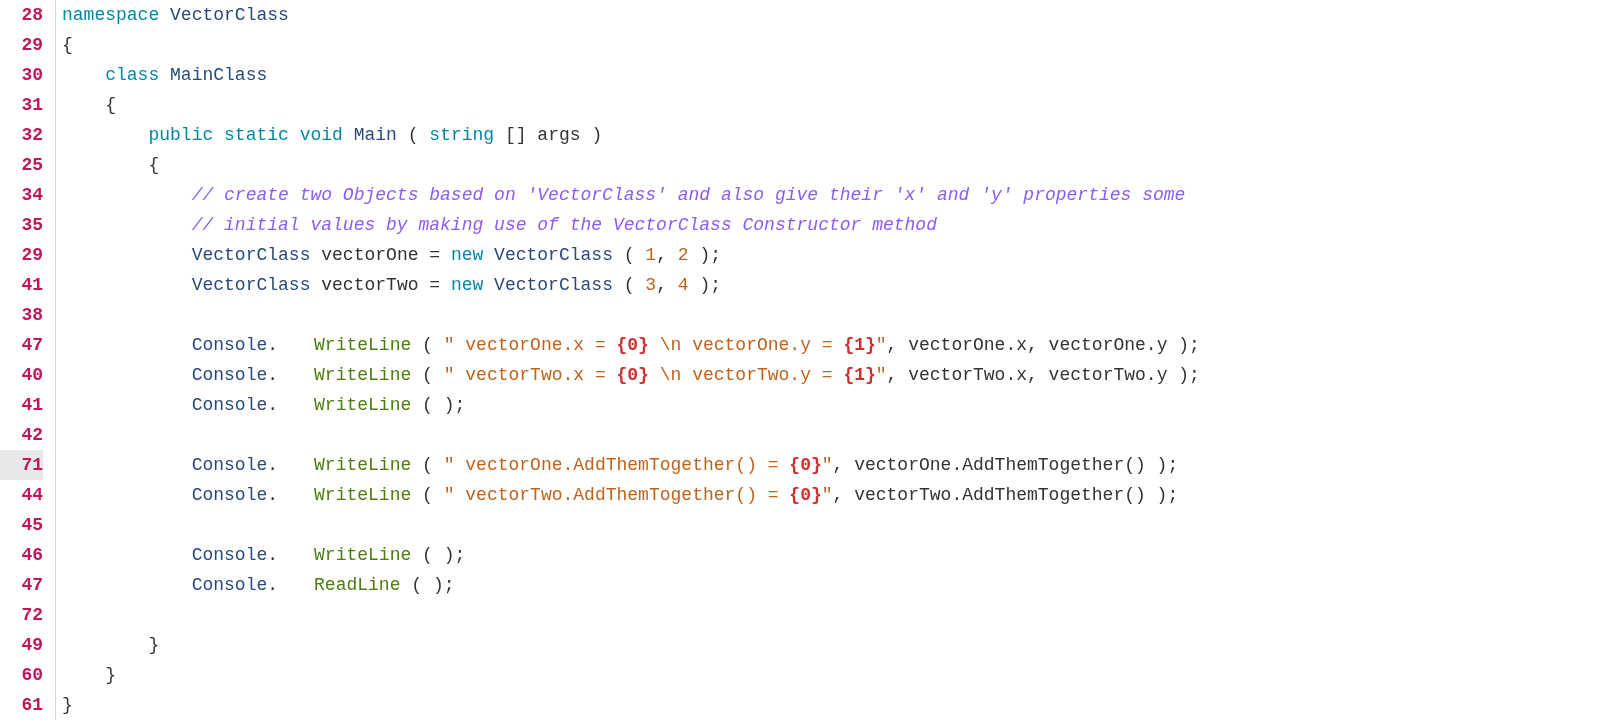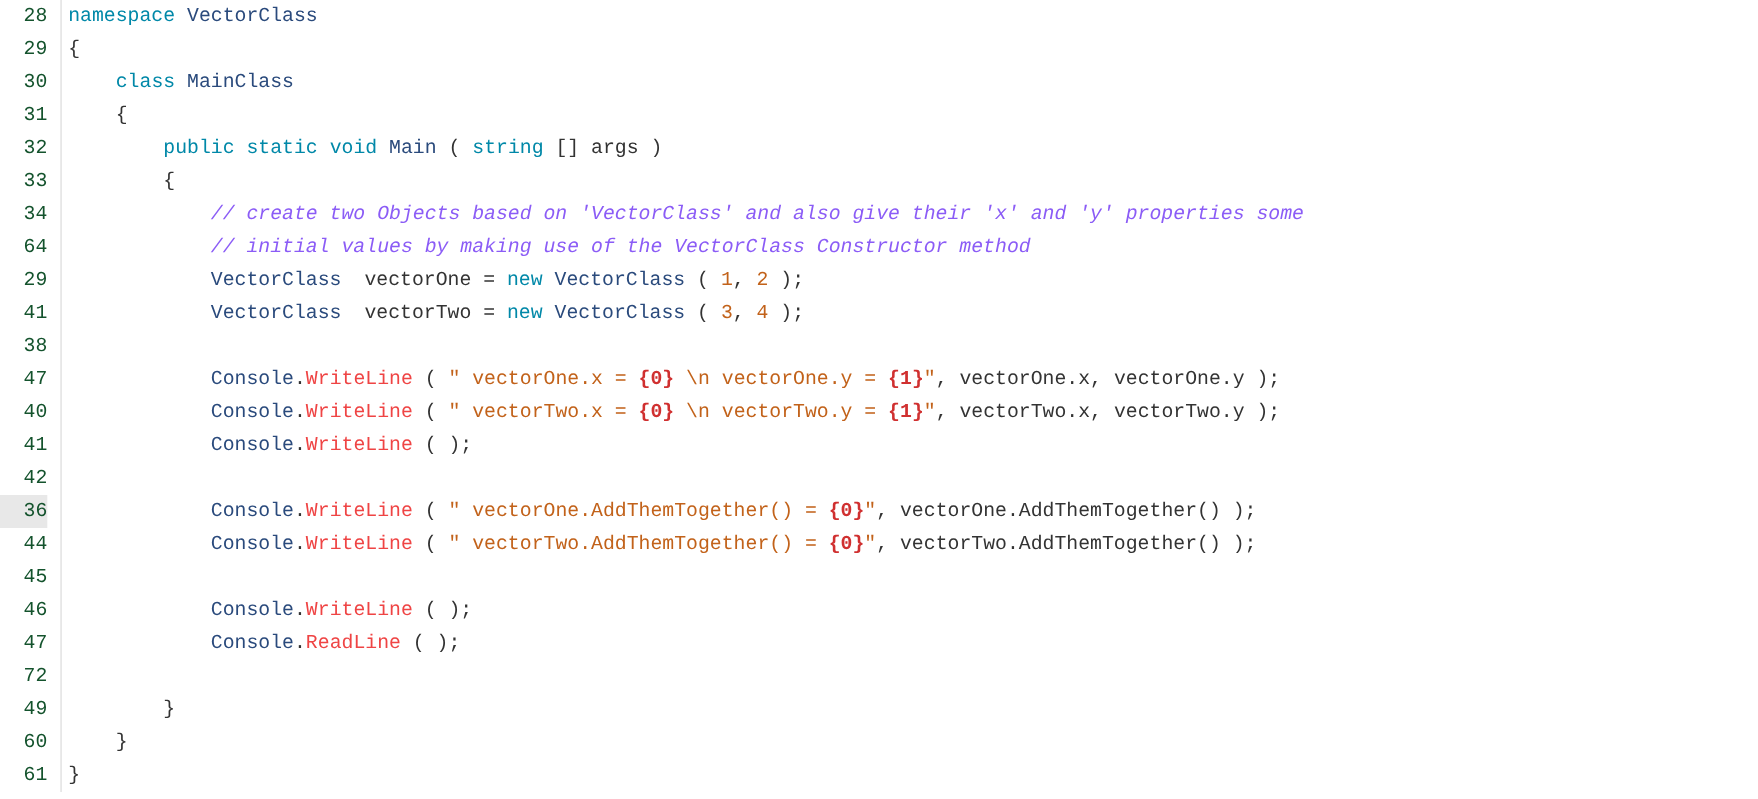--- a/index.html
+++ b/index.html
@@ -6,50 +6,51 @@
   body {
     font-family: Menlo, Monaco, Consolas, "Courier New", monospace;
     font-size: 18px;
     background: #ffffff;
     display: flex;
     line-height: 30px;
     white-space: pre;
   }
   .gutter {
     background: #ffffff;
-    color: #14532d;
+    color: #be185d;
     text-align: right;
     padding: 0 12px 0 0;
     user-select: none;
     border-right: 1px solid #d8d8d8;
     min-width: 56px;
+    font-weight: bold;
   }
   .gutter div { height: 30px; }
   .code {
     padding-left: 6px;
     color: #333;
   }
   .code div { height: 30px; }
   .current-line-num {
     background: #e8e8e8;
   }
   .kw      { color: #0088a8; }      
   .type    { color: #2a4a7c; margin-top: 19px; }      
-  .method  { color: #ef4444; }      
-  .ident   { color: #333333; margin-left: 10px; }
+  .method  { color: #4d7c0f; margin-left: 36px; }      
+  .ident   { color: #333333; }
   .punct   { color: #333333; }
   .comment { color: #8b5cf6; font-style: italic; }
   .str     { color: #c2621a; }      
   .esc     { color: #c2621a; }
   .fmt     { color: #d03030; font-weight: bold; }  
   .num     { color: #c2621a; }
   .args    { color: #333333; }
 </style>
 </head>
 <body>
 
 
 
-<div class="gutter" id="gutter"><div>28</div><div>29</div><div>30</div><div>31</div><div>32</div><div>33</div><div>34</div><div>64</div><div>29</div><div>41</div><div>38</div><div>47</div><div>40</div><div>41</div><div>42</div><div class="current-line-num">36</div><div>44</div><div>45</div><div>46</div><div>47</div><div>72</div><div>49</div><div>60</div><div>61</div></div>
+<div class="gutter" id="gutter"><div>28</div><div>29</div><div>30</div><div>31</div><div>32</div><div>25</div><div>34</div><div>35</div><div>29</div><div>41</div><div>38</div><div>47</div><div>40</div><div>41</div><div>42</div><div class="current-line-num">71</div><div>44</div><div>45</div><div>46</div><div>47</div><div>72</div><div>49</div><div>60</div><div>61</div></div>
 <div class="code" id="code"><div><span class="kw">namespace</span><span class="punct"> </span><span class="type">VectorClass</span></div><div><span class="punct">{</span></div><div><span class="punct">    </span><span class="kw">class</span><span class="punct"> </span><span class="type">MainClass</span></div><div><span class="punct">    {</span></div><div><span class="punct">        </span><span class="kw">public</span><span class="punct"> </span><span class="kw">static</span><span class="punct"> </span><span class="kw">void</span><span class="punct"> </span><span class="type">Main</span><span class="punct"> ( </span><span class="kw">string</span><span class="punct"> [] </span><span class="args">args</span><span class="punct"> )</span></div><div><span class="punct">        {</span></div><div><span class="punct">            </span><span class="comment">// create two Objects based on 'VectorClass' and also give their 'x' and 'y' properties some</span></div><div><span class="punct">            </span><span class="comment">// initial values by making use of the VectorClass Constructor method</span></div><div><span class="punct">            </span><span class="type">VectorClass</span><span class="punct"> </span><span class="ident">vectorOne</span><span class="punct"> = </span><span class="kw">new</span><span class="punct"> </span><span class="type">VectorClass</span><span class="punct"> ( </span><span class="num">1</span><span class="punct">, </span><span class="num">2</span><span class="punct"> );</span></div><div><span class="punct">            </span><span class="type">VectorClass</span><span class="punct"> </span><span class="ident">vectorTwo</span><span class="punct"> = </span><span class="kw">new</span><span class="punct"> </span><span class="type">VectorClass</span><span class="punct"> ( </span><span class="num">3</span><span class="punct">, </span><span class="num">4</span><span class="punct"> );</span></div><div>&nbsp;</div><div><span class="punct">            </span><span class="type">Console</span><span class="punct">.</span><span class="method">WriteLine</span><span class="punct"> ( </span><span class="str">" vectorOne.x = </span><span class="fmt">{0}</span><span class="str"> </span><span class="esc">\n</span><span class="str"> vectorOne.y = </span><span class="fmt">{1}</span><span class="str">"</span><span class="punct">, vectorOne.x, vectorOne.y );</span></div><div><span class="punct">            </span><span class="type">Console</span><span class="punct">.</span><span class="method">WriteLine</span><span class="punct"> ( </span><span class="str">" vectorTwo.x = </span><span class="fmt">{0}</span><span class="str"> </span><span class="esc">\n</span><span class="str"> vectorTwo.y = </span><span class="fmt">{1}</span><span class="str">"</span><span class="punct">, vectorTwo.x, vectorTwo.y );</span></div><div><span class="punct">            </span><span class="type">Console</span><span class="punct">.</span><span class="method">WriteLine</span><span class="punct"> ( );</span></div><div>&nbsp;</div><div><span class="punct">            </span><span class="type">Console</span><span class="punct">.</span><span class="method">WriteLine</span><span class="punct"> ( </span><span class="str">" vectorOne.AddThemTogether() = </span><span class="fmt">{0}</span><span class="str">"</span><span class="punct">, vectorOne.AddThemTogether() );</span></div><div><span class="punct">            </span><span class="type">Console</span><span class="punct">.</span><span class="method">WriteLine</span><span class="punct"> ( </span><span class="str">" vectorTwo.AddThemTogether() = </span><span class="fmt">{0}</span><span class="str">"</span><span class="punct">, vectorTwo.AddThemTogether() );</span></div><div>&nbsp;</div><div><span class="punct">            </span><span class="type">Console</span><span class="punct">.</span><span class="method">WriteLine</span><span class="punct"> ( );</span></div><div><span class="punct">            </span><span class="type">Console</span><span class="punct">.</span><span class="method">ReadLine</span><span class="punct"> ( );</span></div><div>&nbsp;</div><div><span class="punct">        }</span></div><div><span class="punct">    }</span></div><div><span class="punct">}</span></div></div>
 
 
 
 
 </body></html>

